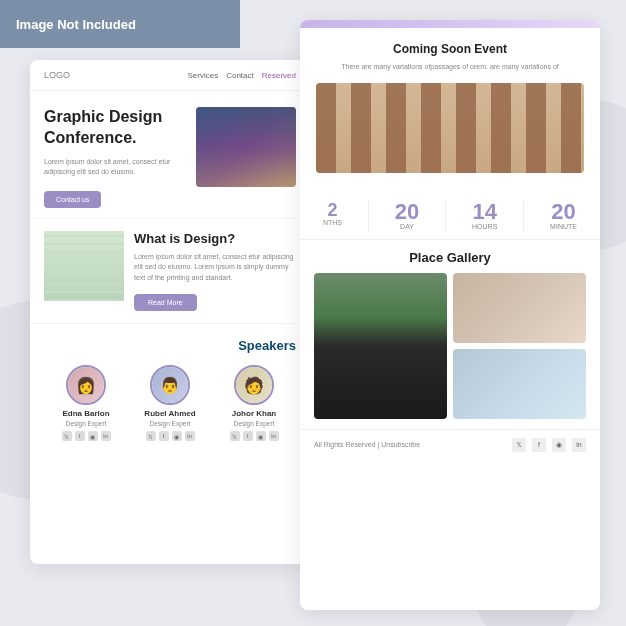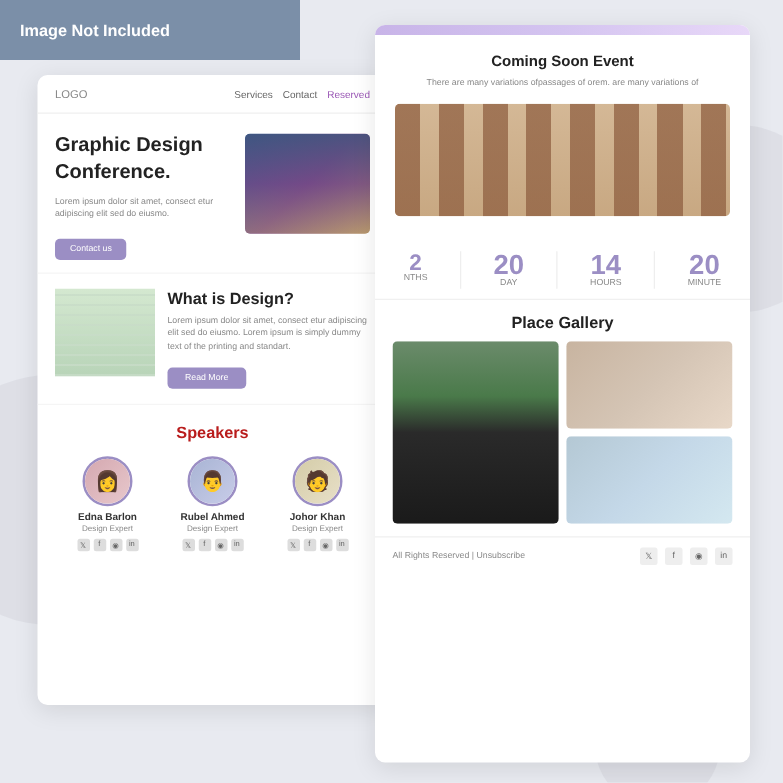--- a/index.html
+++ b/index.html
@@ -168,22 +168,22 @@
       cursor: pointer;
     }
 
     .speakers-section {
       padding: 14px 14px;
       border-top: 1px solid #f5f5f5;
     }
     .speakers-title {
       font-size: 13px;
       font-weight: 700;
-      color: #b91c1c;
-      text-align: center;
+      color: #0c4a6e;
+      text-align: right;
       margin-bottom: 12px;
     }
     .speakers-row {
       display: flex;
       justify-content: space-around;
     }
     .speaker-item {
       text-align: center;
       width: 70px;
     }

